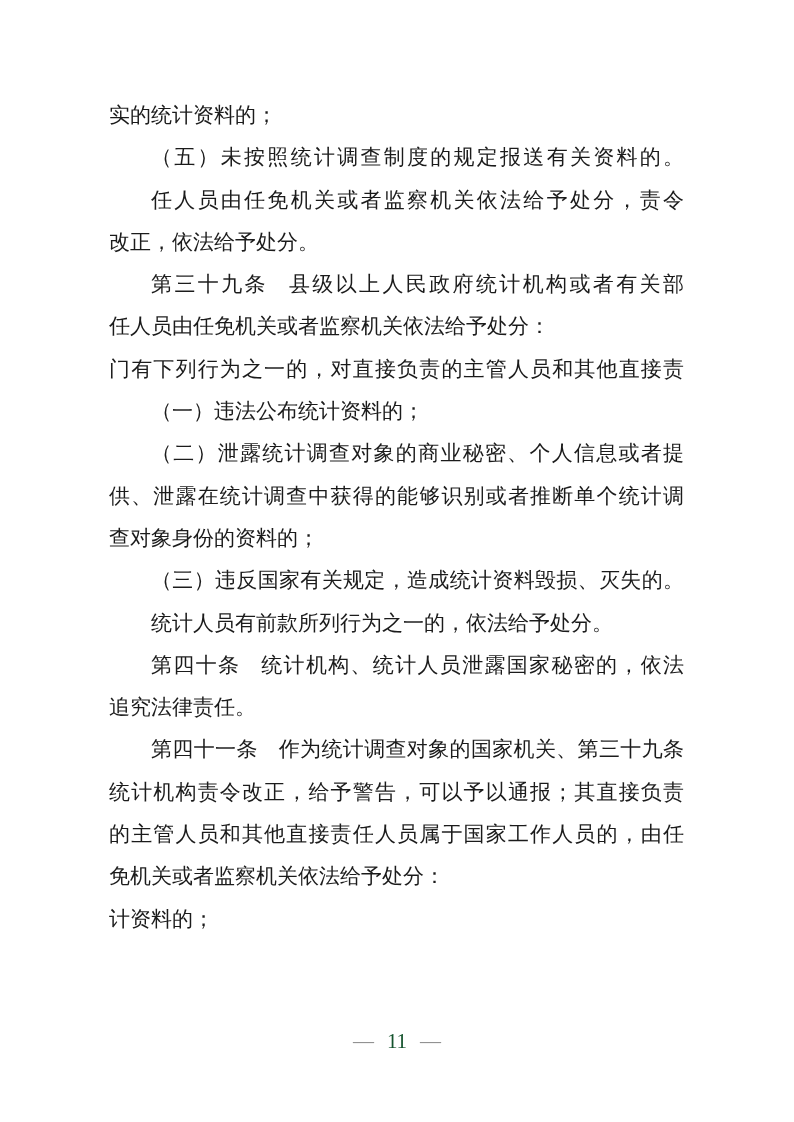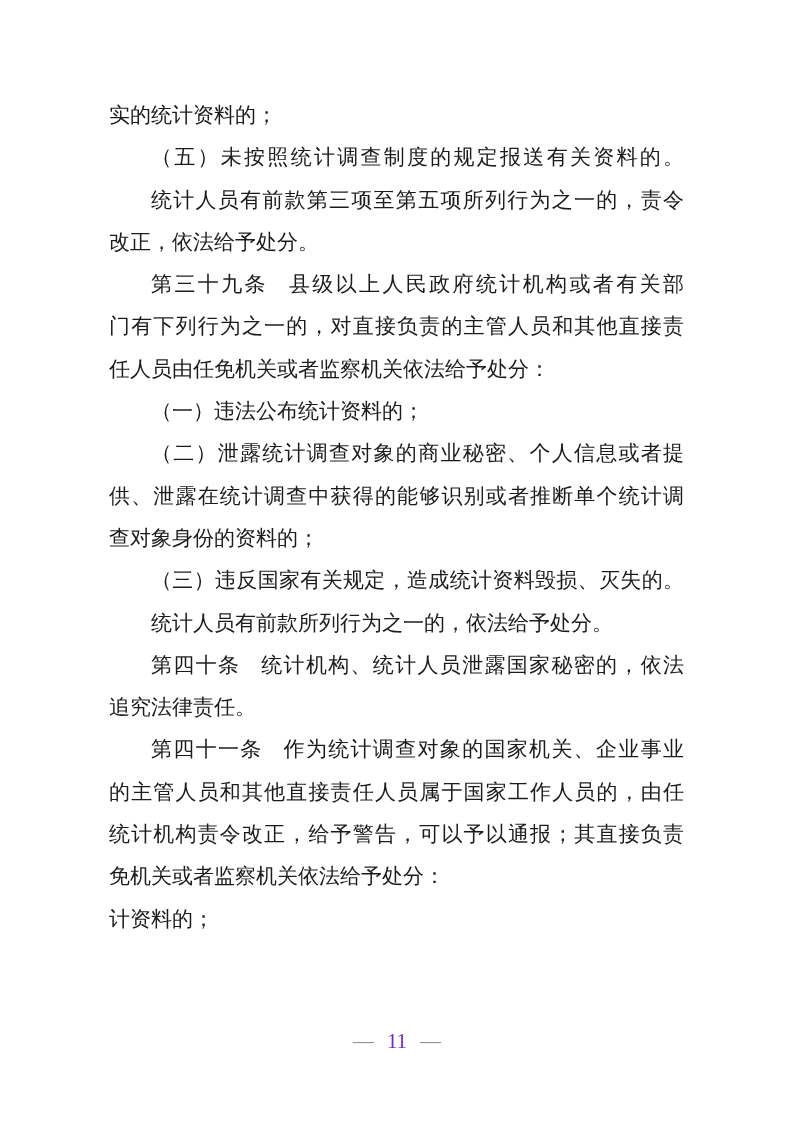--- a/index.html
+++ b/index.html
@@ -50,46 +50,46 @@
     justify-content: center;
     align-items: center;
     gap: 13px;
     font-size: 21px;
     line-height: 30px;
   }
   .footer .dash {
     color: #8c8c8c;
   }
   .footer .pagenum {
-    color: #6d28d9;
+    color: #14532d;
   }
 </style>
 </head>
 <body>
 
 <div class="page">
   <div class="doc" id="doc">
       <div class="line"><span>实的统计资料的；</span></div>
       <div class="line indent fill"><span>（五）未按照统计调查制度的规定报送有关资料的。</span></div>
-      <div class="line indent fill"><span>统计人员有前款第三项至第五项所列行为之一的，责令</span></div>
+      <div class="line indent fill"><span>任人员由任免机关或者监察机关依法给予处分，责令</span></div>
       <div class="line"><span>改正，依法给予处分。</span></div>
       <div class="line indent fill"><span class="term">第三十九条</span><span>县级以上人民政府统计机构或者有关部</span></div>
+      <div class="line"><span>任人员由任免机关或者监察机关依法给予处分：</span></div>
       <div class="line fill"><span>门有下列行为之一的，对直接负责的主管人员和其他直接责</span></div>
-      <div class="line"><span>任人员由任免机关或者监察机关依法给予处分：</span></div>
       <div class="line indent"><span>（一）违法公布统计资料的；</span></div>
       <div class="line indent fill"><span>（二）泄露统计调查对象的商业秘密、个人信息或者提</span></div>
       <div class="line fill"><span>供、泄露在统计调查中获得的能够识别或者推断单个统计调</span></div>
       <div class="line"><span>查对象身份的资料的；</span></div>
       <div class="line indent fill"><span>（三）违反国家有关规定，造成统计资料毁损、灭失的。</span></div>
       <div class="line indent"><span>统计人员有前款所列行为之一的，依法给予处分。</span></div>
       <div class="line indent fill"><span class="term">第四十条</span><span>统计机构、统计人员泄露国家秘密的，依法</span></div>
       <div class="line"><span>追究法律责任。</span></div>
-      <div class="line indent fill"><span class="term">第四十一条</span><span>作为统计调查对象的国家机关、企业事业</span></div>
+      <div class="line indent fill"><span class="term">第四十一条</span><span>作为统计调查对象的国家机关、第三十九条</span></div>
+      <div class="line fill"><span>统计机构责令改正，给予警告，可以予以通报；其直接负责</span></div>
       <div class="line fill"><span>的主管人员和其他直接责任人员属于国家工作人员的，由任</span></div>
-      <div class="line fill"><span>统计机构责令改正，给予警告，可以予以通报；其直接负责</span></div>
       <div class="line"><span>免机关或者监察机关依法给予处分：</span></div>
       <div class="line"><span>计资料的；</span></div>
     </div>
   <div class="footer">
     <span class="dash">—</span>
     <span class="pagenum">11</span>
     <span class="dash">—</span>
   </div>
 </div>
 

